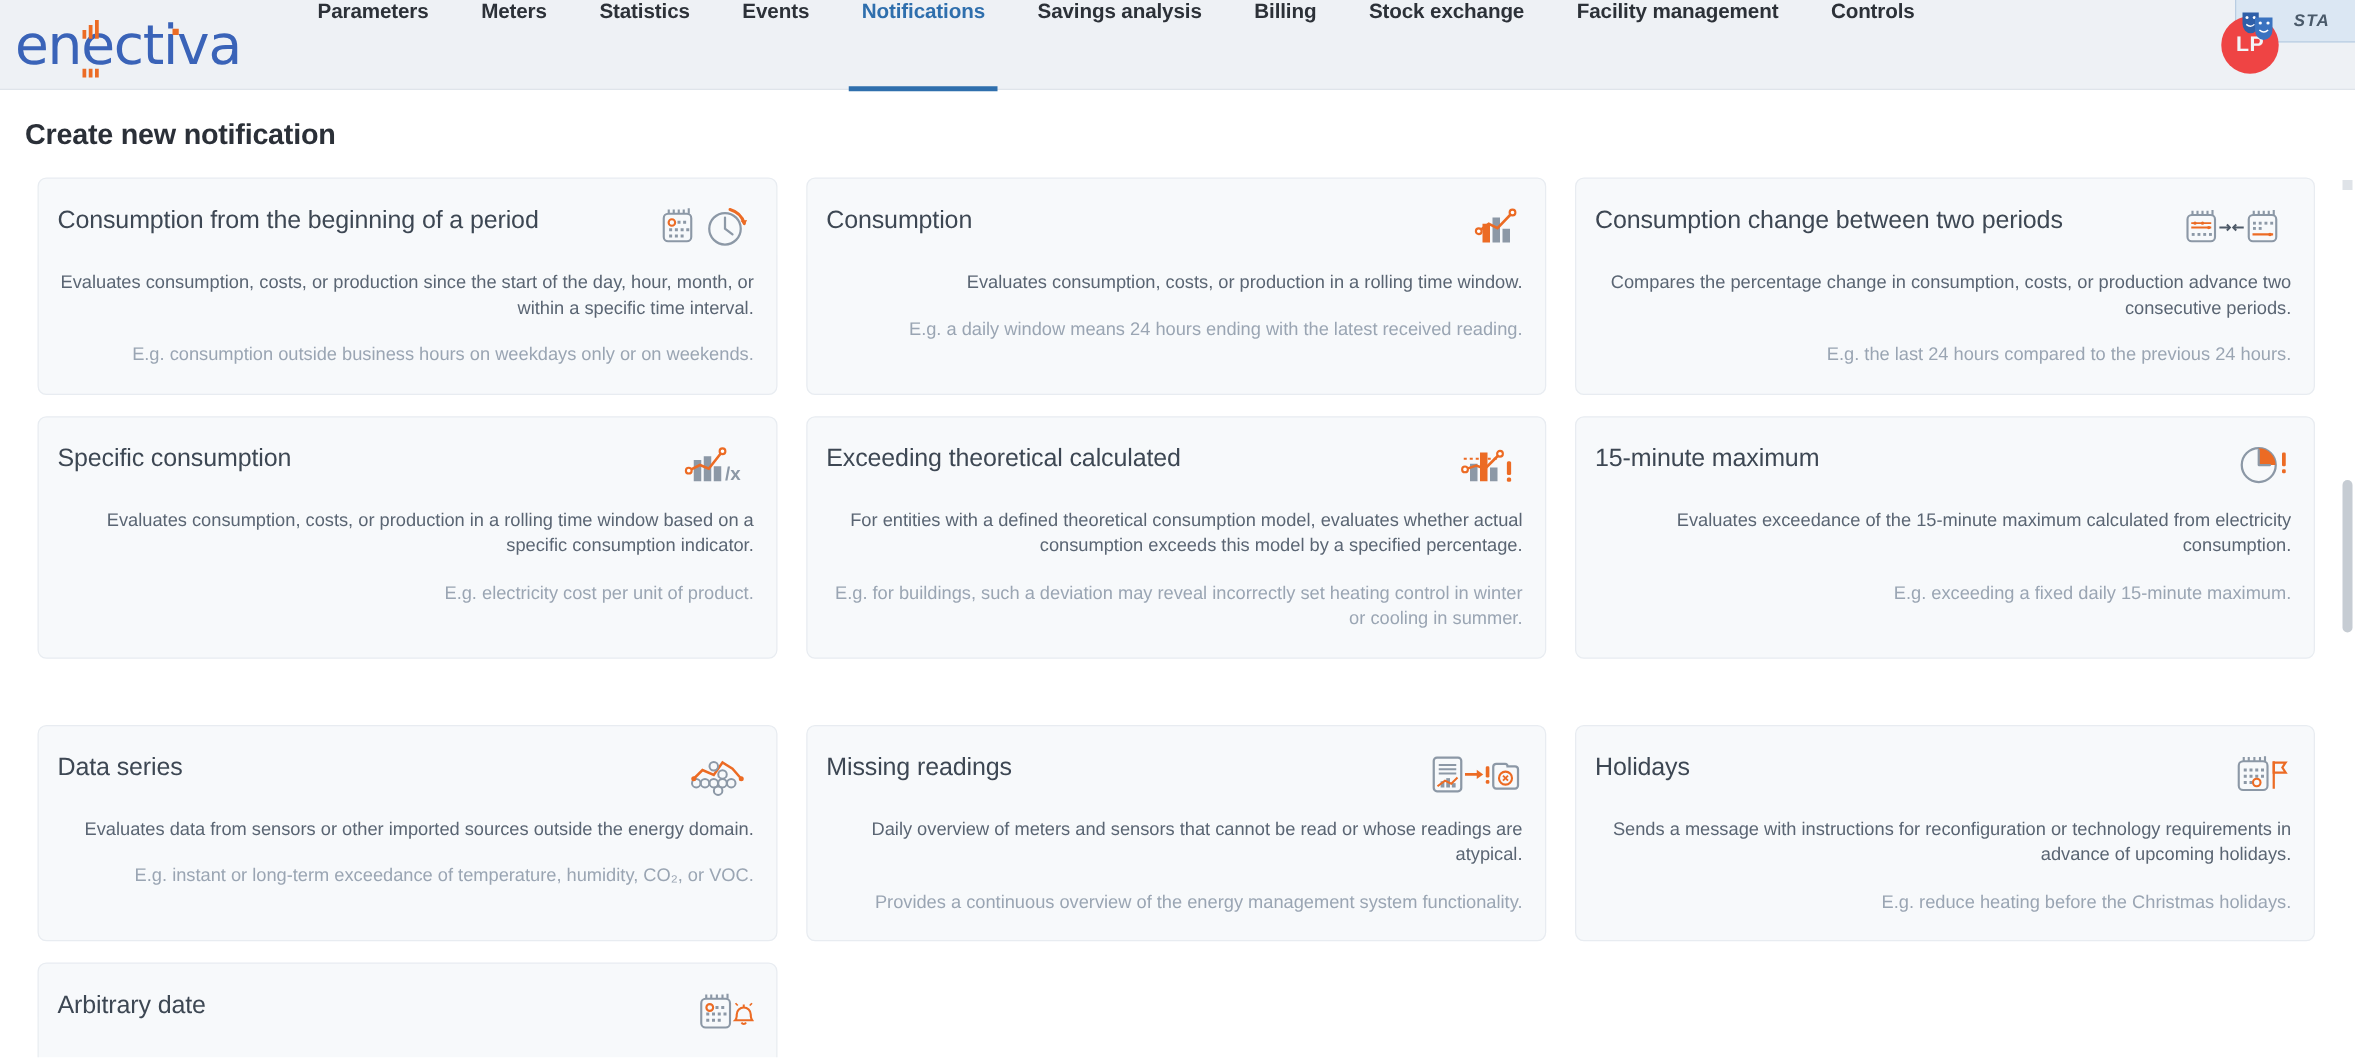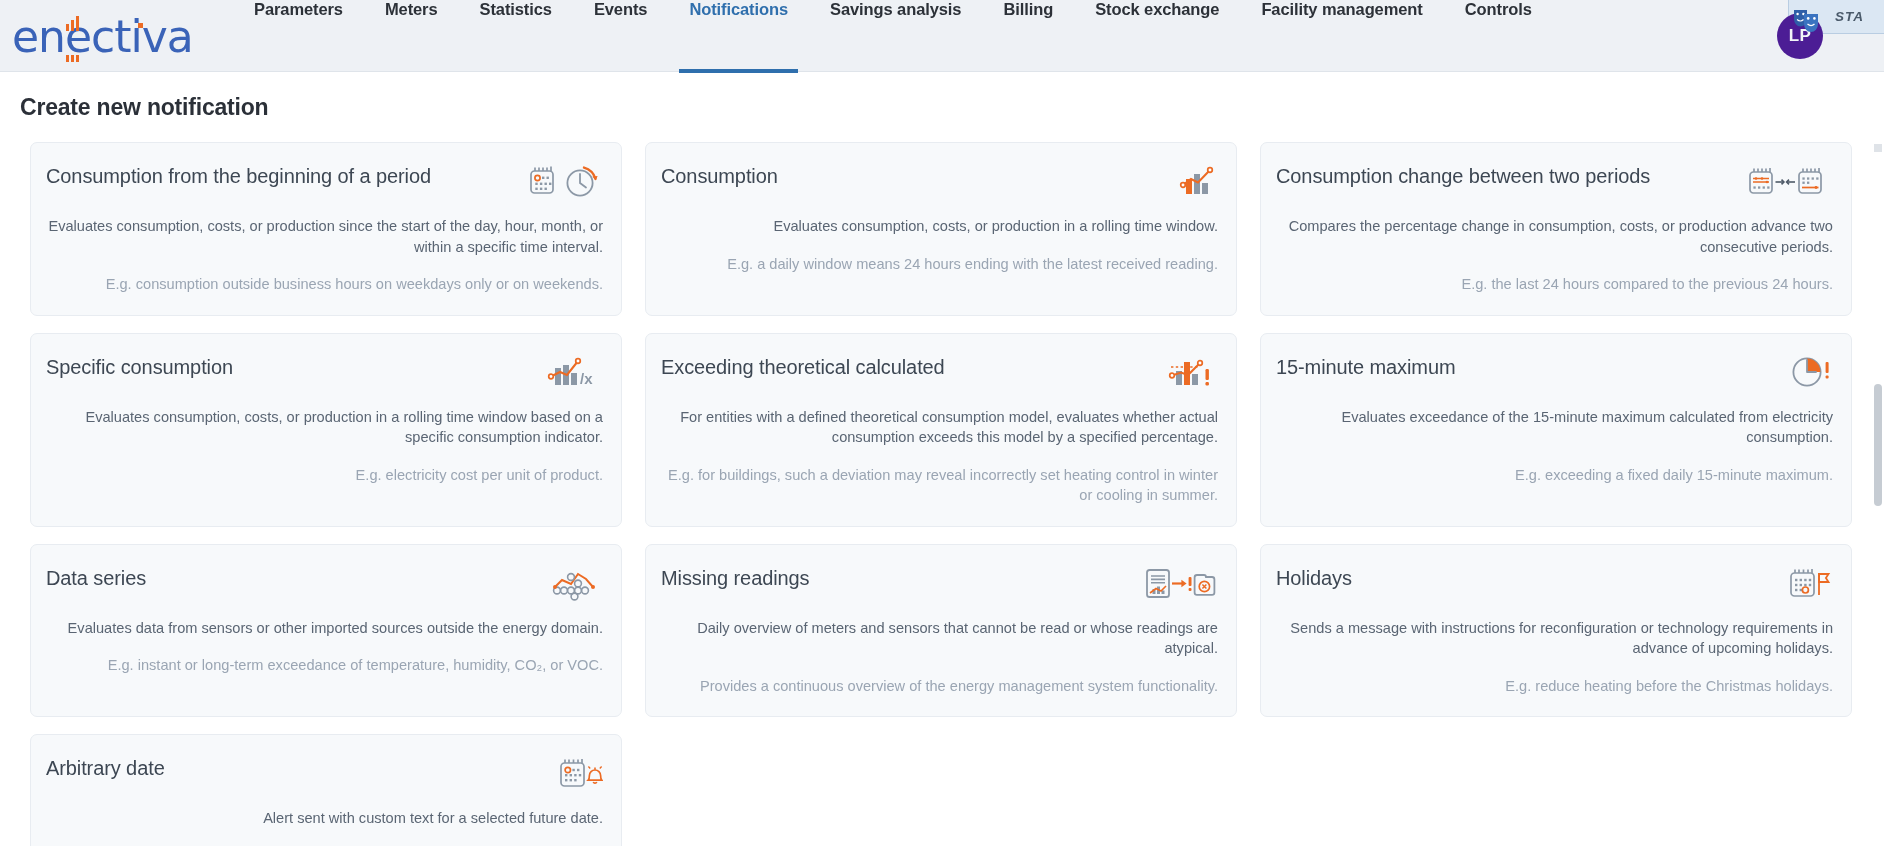--- a/index.html
+++ b/index.html
@@ -111,21 +111,21 @@
     padding-left: 26px;
     font-style: italic;
   }
   .avatar {
     position: absolute;
     right: 61px;
     top: 13px;
     width: 46px;
     height: 46px;
     border-radius: 50%;
-    background: #4c1d95;
+    background: #ef4444;
     color: #f2f5f8;
     font-size: 17px;
     font-weight: bold;
     display: flex;
     align-items: center;
     justify-content: center;
     letter-spacing: 0.3px;
     cursor: pointer;
   }
   .masks-icon {
@@ -164,21 +164,21 @@
     background: #f7f9fb;
     border: 1px solid #e8ecf1;
     border-radius: 7px;
     padding: 19px 18px 20px 15px;
     cursor: pointer;
     position: relative;
     text-align: right;
   }
   .card.r1 { min-height: 166px; }
   .card.r2 { min-height: 176px; }
-  .card.r3 { min-height: 158px; }
+  .card.r3 { min-height: 158px; margin-top: 36px; }
   .card.r4 { min-height: 140px; }
 
   .card-head {
     display: flex;
     align-items: flex-start;
     justify-content: space-between;
     gap: 10px;
     min-height: 40px;
   }
   .card-title {

